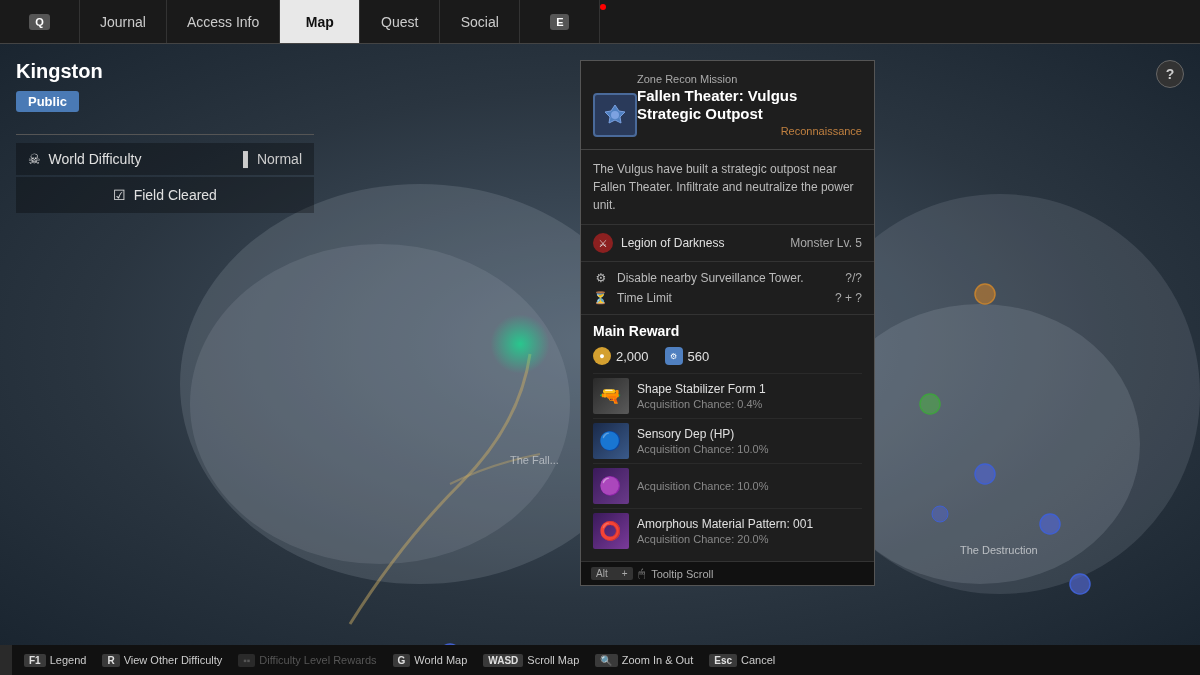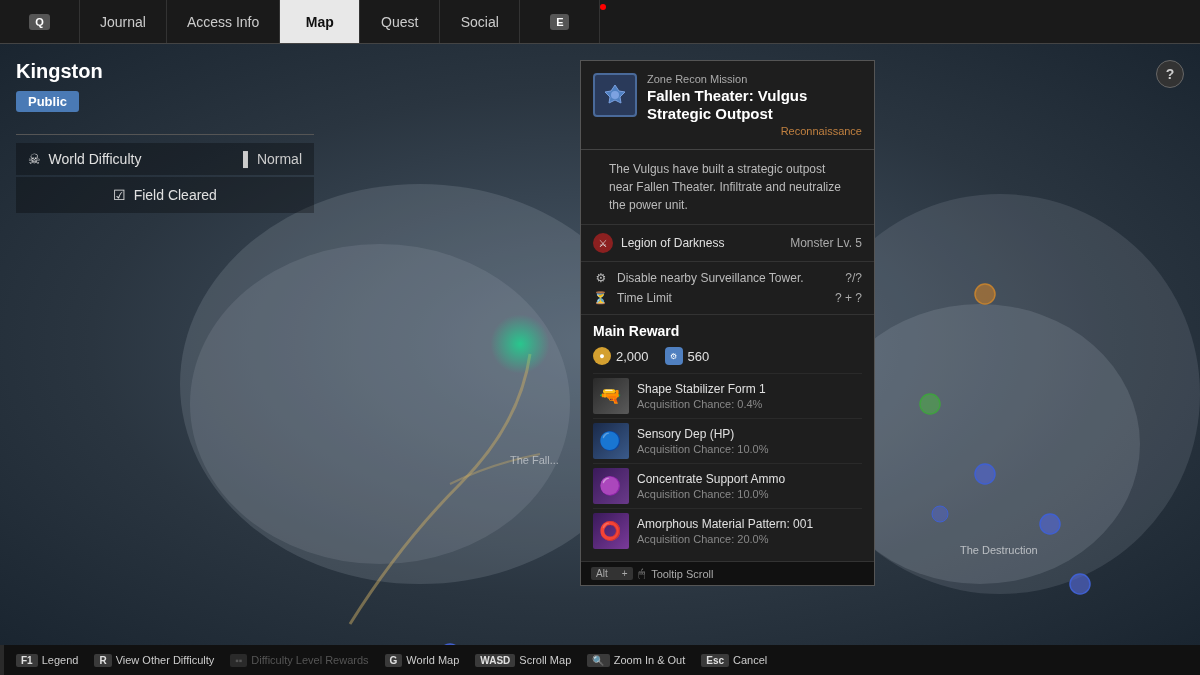--- a/index.html
+++ b/index.html
@@ -150,22 +150,21 @@
       left: 580px;
       width: 295px;
       background: #1e1e1e;
       border: 1px solid #555;
       z-index: 200;
       font-size: 13px;
     }
     .mission-header {
       padding: 12px;
       display: flex;
-      align-items: flex-start;
-      gap: 10px;
+      align-items: flex-end;
       border-bottom: 1px solid #444;
     }
     .mission-icon {
       width: 44px;
       height: 44px;
       background: #2a3a5a;
       border: 2px solid #4a6a9a;
       border-radius: 4px;
       display: flex;
       align-items: center;
@@ -185,21 +184,21 @@
       color: #fff;
       line-height: 1.2;
     }
     .mission-tag {
       color: #c08040;
       font-size: 11px;
       text-align: right;
       margin-top: 2px;
     }
     .mission-desc {
-      padding: 10px 28px;
+      padding: 10px 12px;
       color: #bbb;
       font-size: 12px;
       line-height: 1.5;
       border-bottom: 1px solid #333;
     }
     .mission-enemy {
       padding: 8px 12px;
       display: flex;
       align-items: center;
       gap: 8px;
@@ -316,21 +315,21 @@
       border-radius: 2px;
       font-size: 10px;
       display: flex;
       gap: 14px;
     }
 
     
     .bottom-bar {
       position: absolute;
       bottom: 0;
-      left: 4px;
+      left: 12px;
       right: 0;
       height: 30px;
       background: #111;
       display: flex;
       align-items: center;
       padding: 0 12px;
       gap: 16px;
       font-size: 11px;
       color: #ccc;
       z-index: 100;
@@ -533,21 +532,20 @@
       <div class="reward-info">
         <div class="reward-name">Sensory Dep (HP)</div>
         <div class="reward-chance">Acquisition Chance: 10.0%</div>
       </div>
     </div>
     <div class="reward-item">
       <div class="reward-thumb thumb-purple" style="background:linear-gradient(135deg,#3a1a5a,#6a3a8a);display:flex;align-items:center;justify-content:center;font-size:18px;color:#c8a;">
         🟣
       </div>
       <div class="reward-info">
-        <div class="reward-name">Concentrate Support Ammo</div>
         <div class="reward-chance">Acquisition Chance: 10.0%</div>
       </div>
     </div>
     <div class="reward-item">
       <div class="reward-thumb thumb-purple" style="background:linear-gradient(135deg,#3a1a5a,#7a3a9a);display:flex;align-items:center;justify-content:center;font-size:18px;color:#dac;">
         ⭕
       </div>
       <div class="reward-info">
         <div class="reward-name">Amorphous Material Pattern: 001</div>
         <div class="reward-chance">Acquisition Chance: 20.0%</div>

